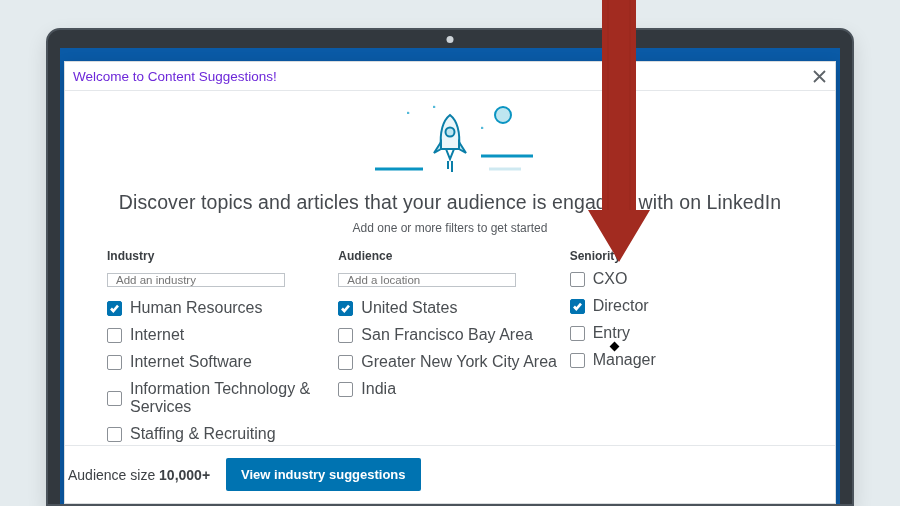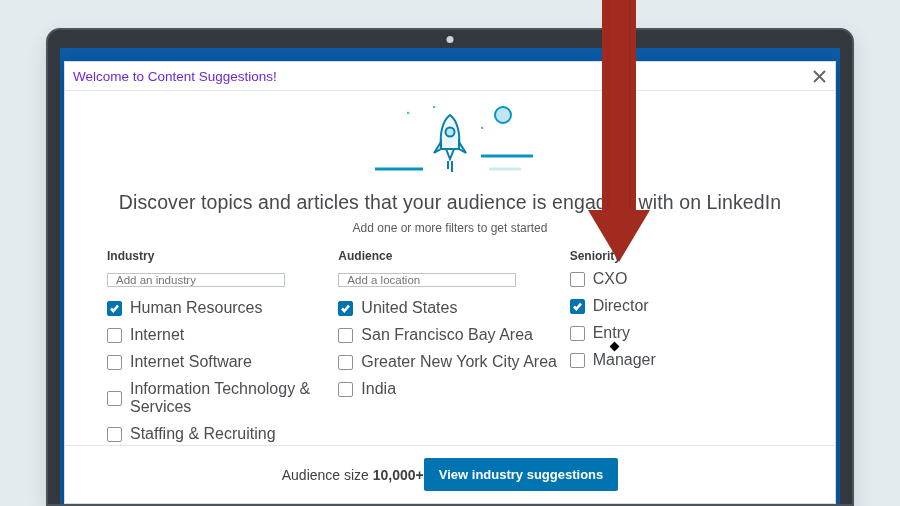--- a/index.html
+++ b/index.html
@@ -133,25 +133,26 @@
     }
     .cb.checked svg { stroke:#fff; stroke-width:2.6; fill:none; }
     .opt-label {
       font-size: 16px;
       color: #4a4e52;
     }
     .footer {
       position: absolute;
       bottom: 0; left: 0; right: 0;
       display: flex;
-      justify-content: center;
+      justify-content: flex-start;
       align-items: center;
       border-top: 1px solid #e4e7ea;
-      padding: 12px 12px;
+      padding: 12px 3px;
       background:#fff;
+      gap:16px;
     }
     .audience {
       font-size: 14px;
       color: #3d4145;
       font-weight: 400;
     }
     .audience-num { font-weight: 600; }
     .primary-btn {
       background: #0073b1;
       color: #fff;

